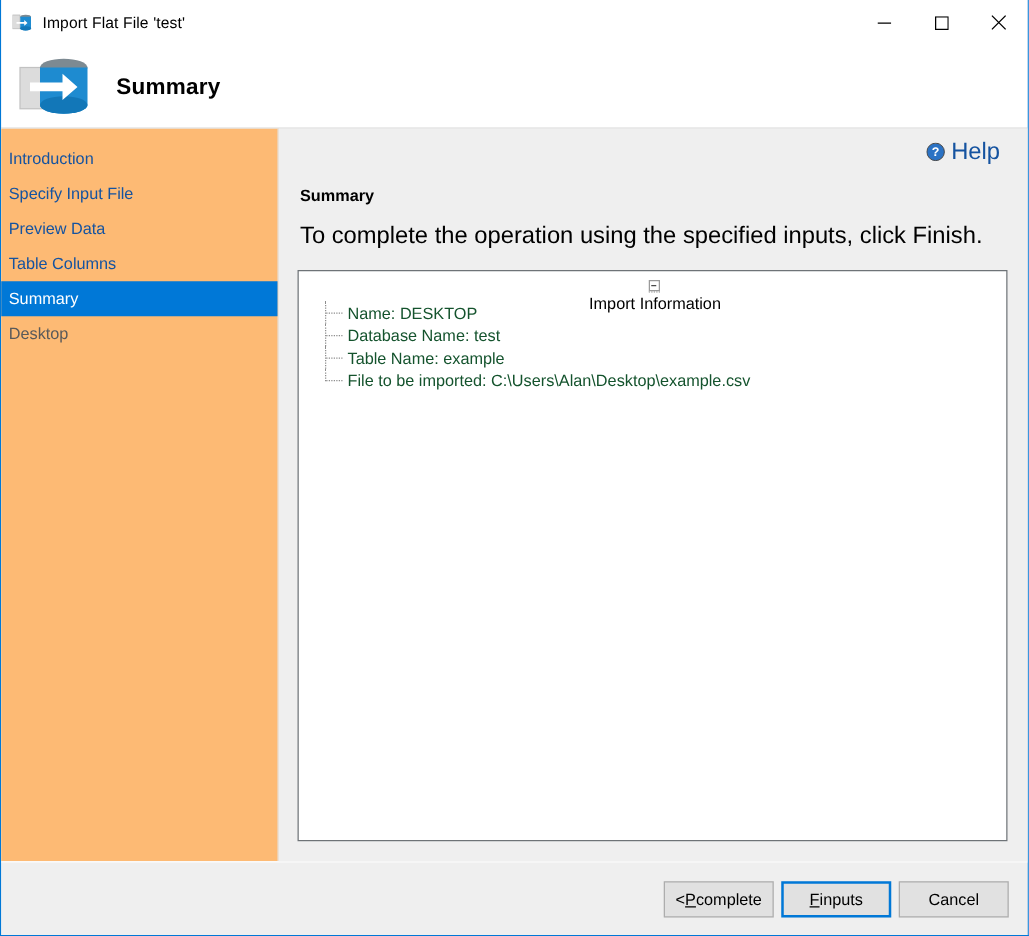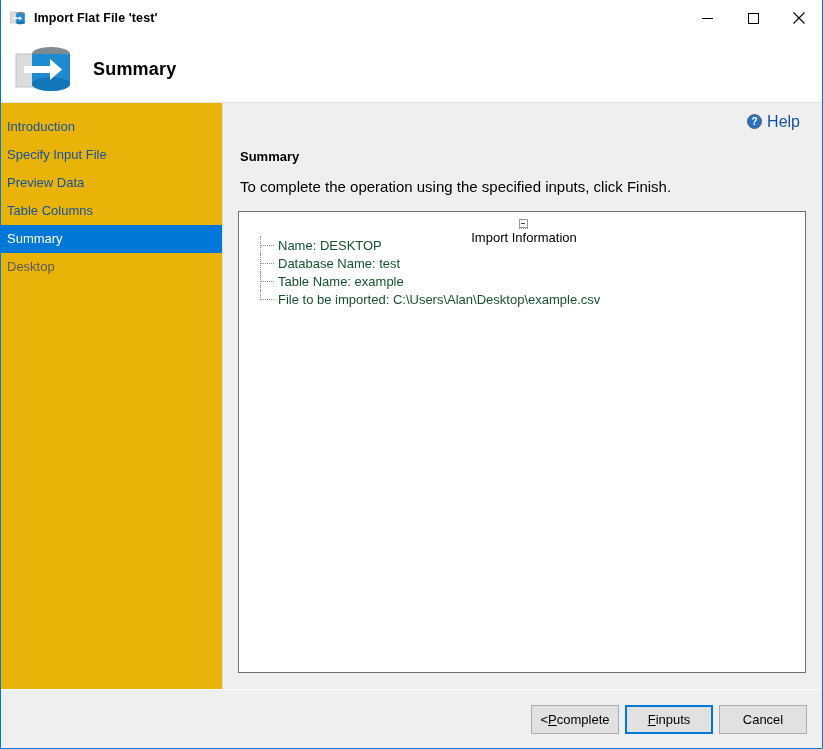--- a/index.html
+++ b/index.html
@@ -27,21 +27,20 @@
   }
 
   
   #titlebar {
     height: 36px;
     min-height: 36px;
     background: #ffffff;
     display: flex;
     align-items: center;
     position: relative;
-    font-weight: bold;
   }
   #titlebar-icon {
     width: 16px;
     height: 16px;
     margin-left: 9px;
     margin-right: 8px;
     flex: 0 0 auto;
   }
   #titlebar-text {
     font-size: 12.5px;
@@ -97,21 +96,21 @@
     display: flex;
     min-height: 0;
     background: #efefef;
     border-top: 1px solid #e3e3e3;
   }
 
   
   #sidebar {
     width: 222px;
     min-width: 222px;
-    background: #eab308;
+    background: #fdba74;
     padding-top: 10px;
     box-sizing: border-box;
     border-right: 1px solid #e3e3e3;
   }
   .nav-item {
     height: 28px;
     line-height: 28px;
     padding-left: 6px;
     font-size: 13px;
     color: #1553a0;
@@ -153,32 +152,32 @@
     cursor: pointer;
     margin-right: 6px;
   }
   #help-icon {
     width: 15px;
     height: 15px;
     margin-right: 5px;
     flex: 0 0 auto;
   }
   #help-label {
-    font-size: 16px;
+    font-size: 19px;
     color: #1553a0;
   }
   #content-title {
     font-size: 13px;
     font-weight: bold;
     color: #000000;
     margin-top: 13px;
     margin-left: 2px;
   }
   #content-instruction {
-    font-size: 15px;
+    font-size: 19px;
     color: #000000;
     margin-top: 14px;
     margin-left: 2px;
   }
 
   
   #treeview {
     margin-top: 16px;
     margin-bottom: 16px;
     flex: 1 1 auto;

